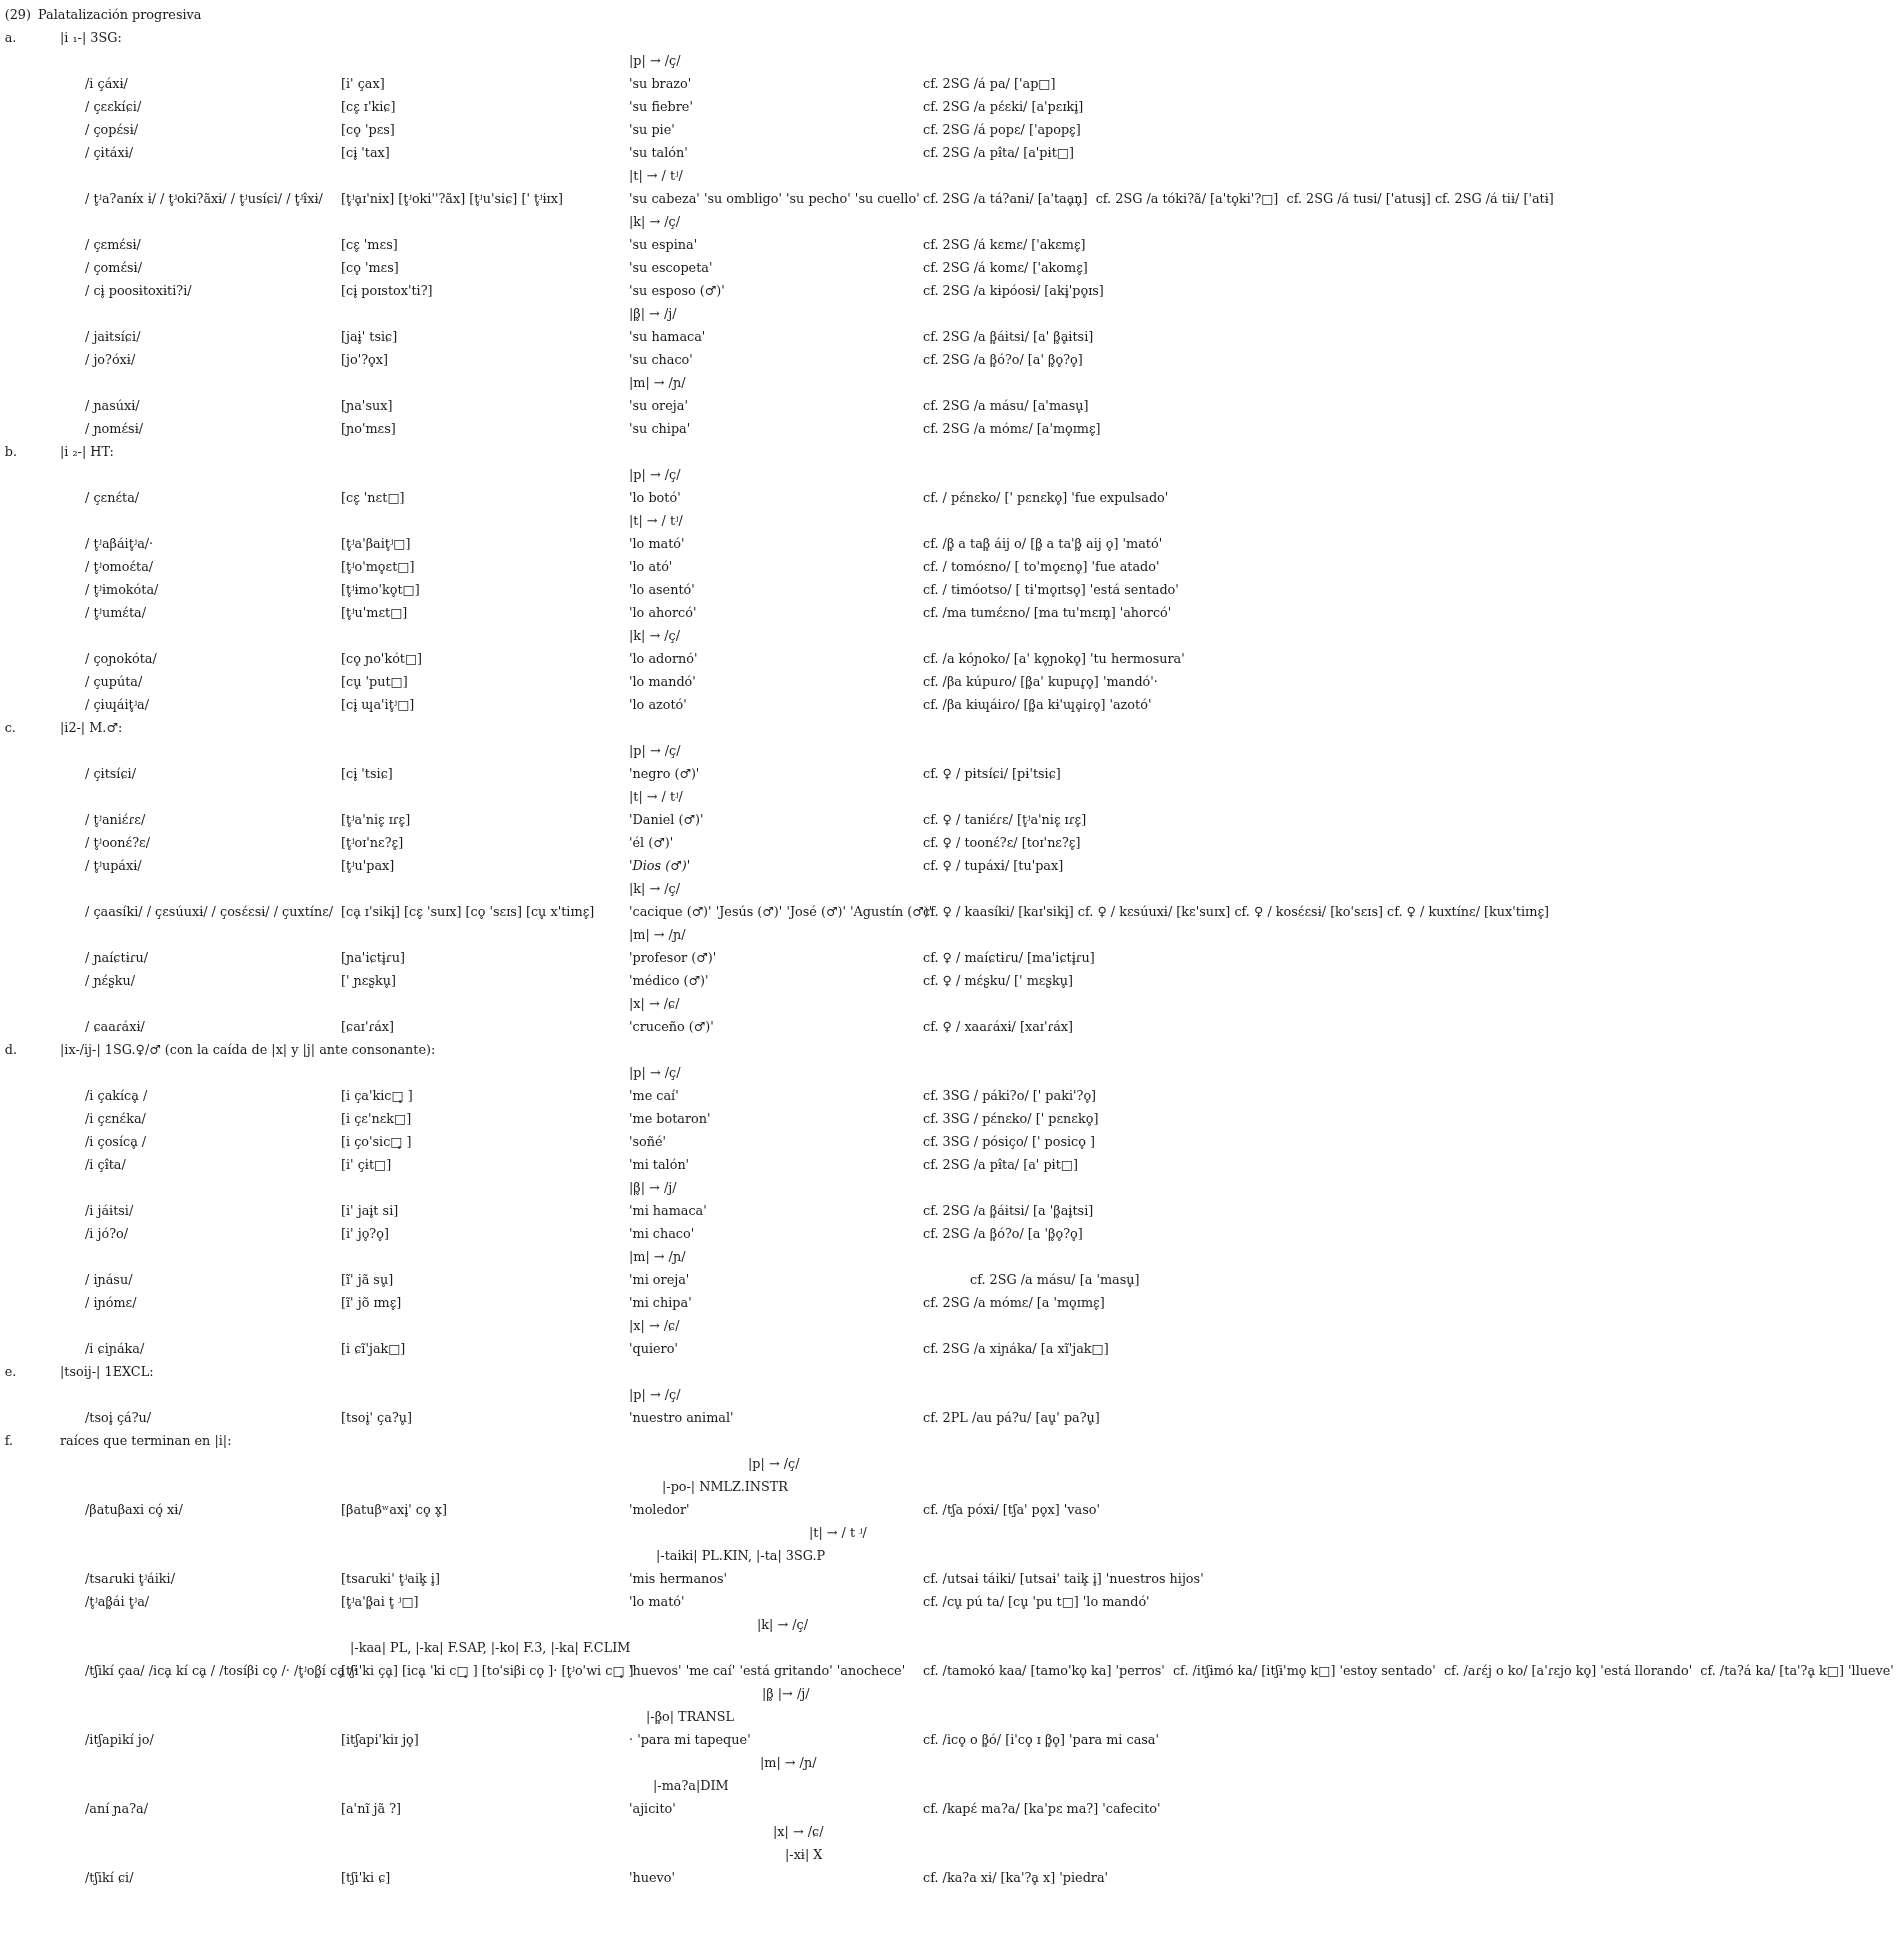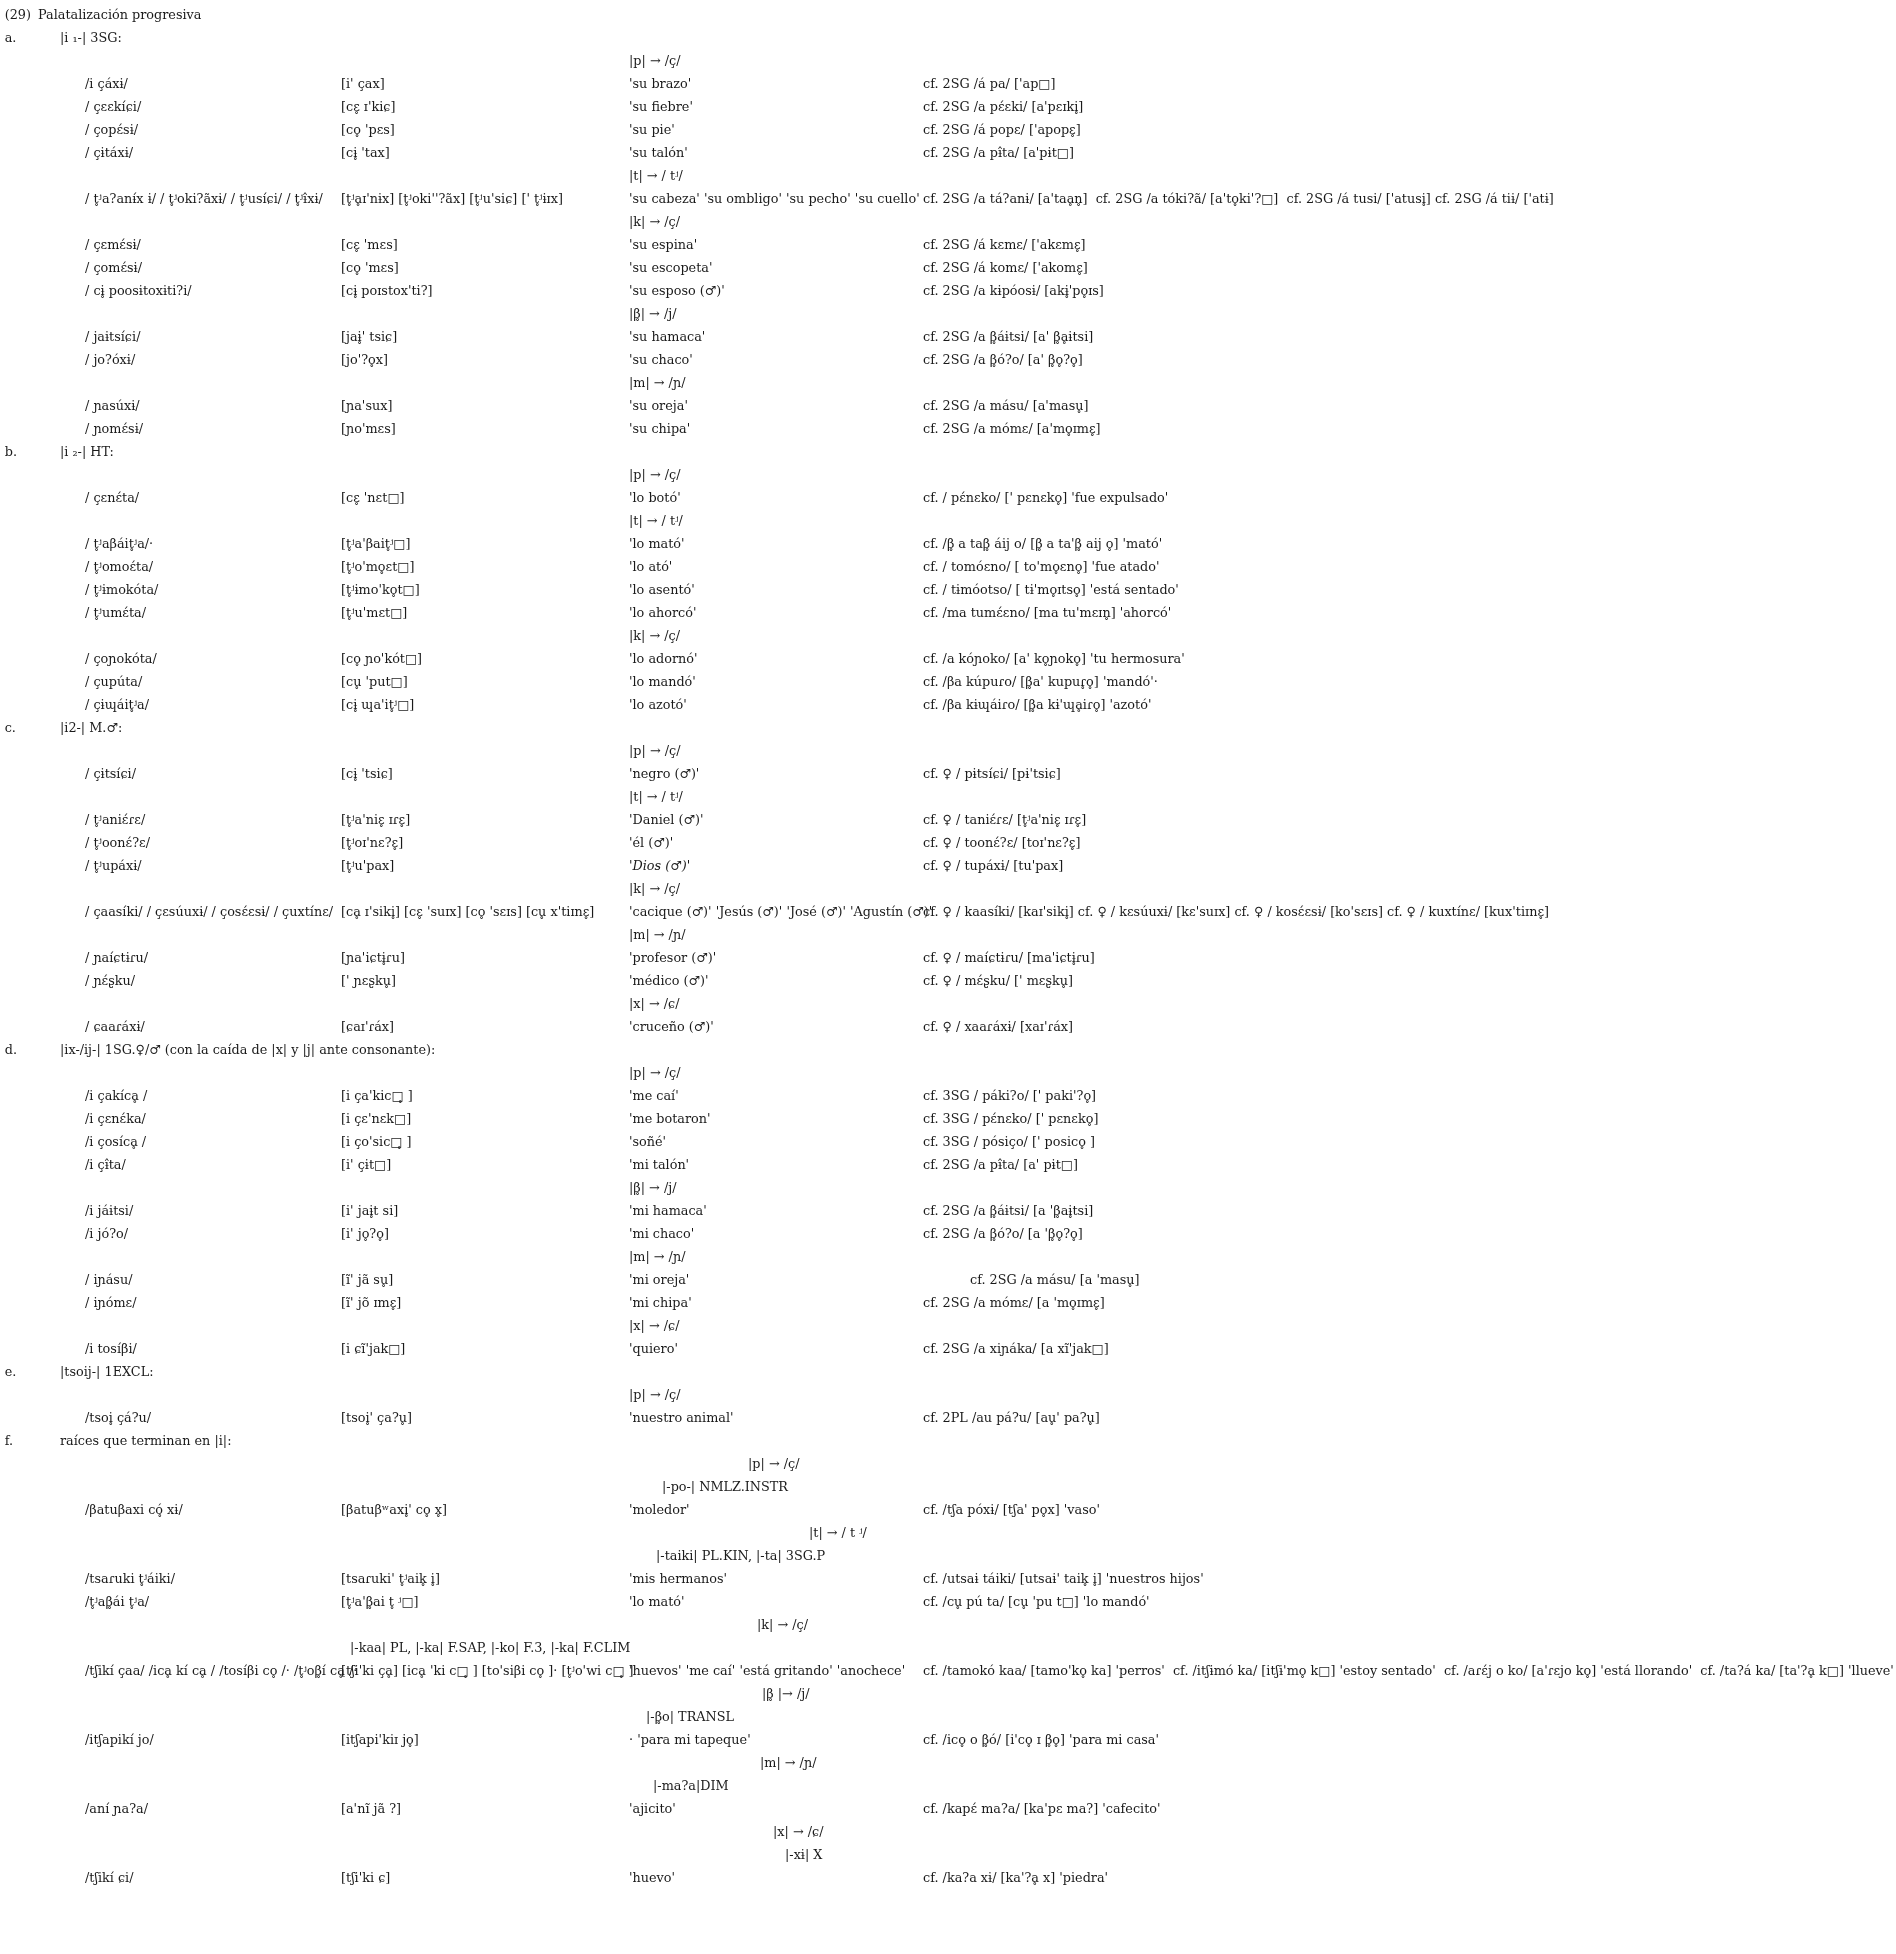--- a/index.html
+++ b/index.html
@@ -293,21 +293,21 @@
     <div class="row">
       <span class="cell" style="left: 85px;">/ iɲómɛ/</span>
       <span class="cell" style="left: 341px;">[ĩ' jõ ɪmɛ̥]</span>
       <span class="cell" style="left: 629px;">'mi chipa'</span>
       <span class="cell" style="left: 923px;">cf. 2SG /a mómɛ/ [a 'mo̥ɪmɛ̥]</span>
     </div>
     <div class="row">
       <span class="cell" style="left: 629px;">|x| → /ɕ/</span>
     </div>
     <div class="row">
-      <span class="cell" style="left: 85px;">/i tosíβi/</span>
+      <span class="cell" style="left: 85px;">/i ɕiɲáka/</span>
       <span class="cell" style="left: 341px;">[i ɕĩ'jak□]</span>
       <span class="cell" style="left: 629px;">'quiero'</span>
       <span class="cell" style="left: 923px;">cf. 2SG /a xiɲáka/ [a xĩ'jak□]</span>
     </div>
     <div class="row">
       <span class="cell" style="left: 4.7px;">e.</span>
       <span class="cell" style="left: 60px;">|tsoij-| 1EXCL:</span>
     </div>
     <div class="row">
       <span class="cell" style="left: 629px;">|p| → /ç/</span>

